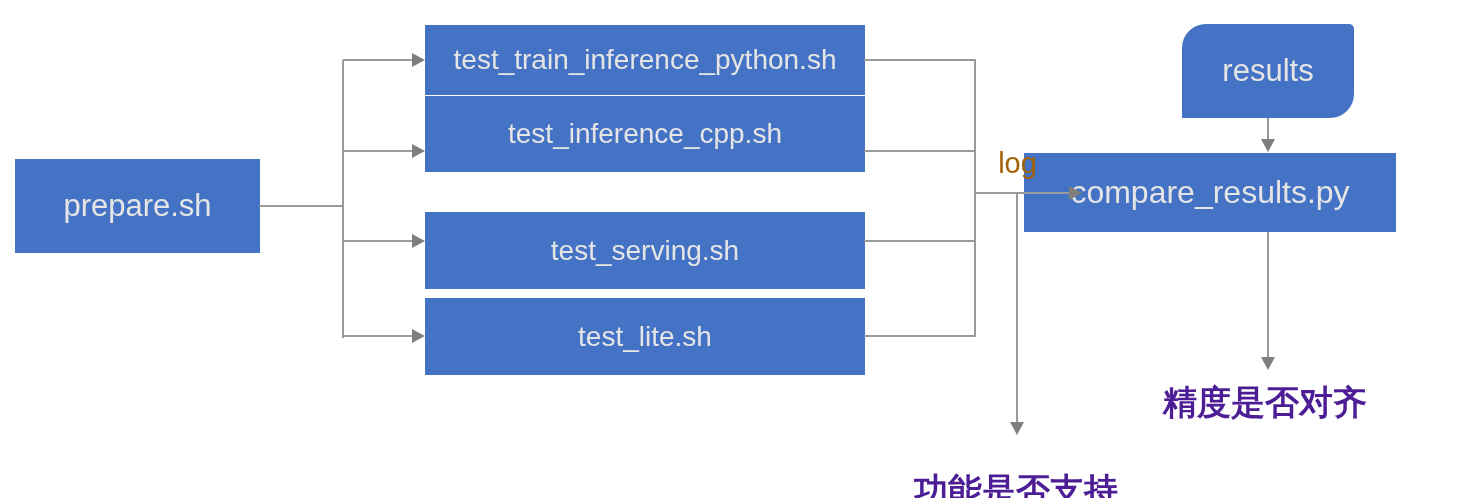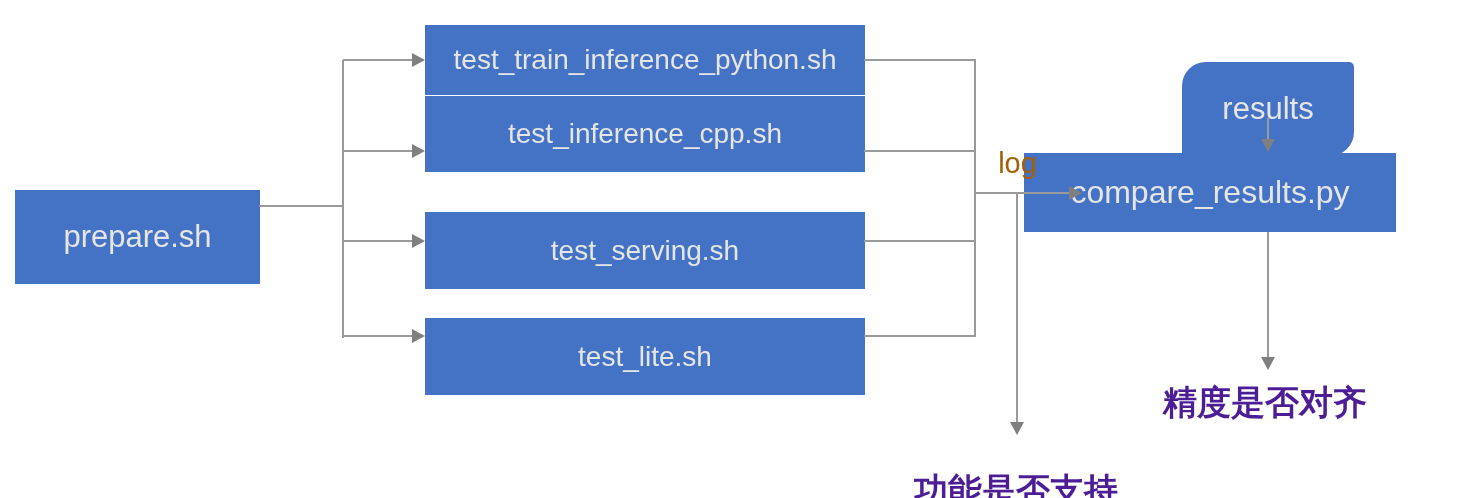--- a/index.html
+++ b/index.html
@@ -20,28 +20,28 @@
     background: #4472C4;
     color: #e5e5e5;
     font-weight: normal;
     display: flex;
     align-items: center;
     justify-content: center;
     text-align: center;
     box-sizing: border-box;
     white-space: nowrap;
   }
-  .node-prepare   { left: 15px;   top: 159px; width: 245px; height: 94px; font-size: 31px; margin-top: 31px; }
+  .node-prepare   { left: 15px;   top: 159px; width: 245px; height: 94px; font-size: 31px; }
   .node-test      { left: 425px;  width: 440px; font-size: 28px; }
   .node-test-1    { top: 25px;  height: 70px; }
   .node-test-2    { top: 96px; height: 76px; }
   .node-test-3    { top: 212px; height: 77px; }
-  .node-test-4    { top: 298px; height: 77px; margin-top: 20px; }
+  .node-test-4    { top: 298px; height: 77px; }
   .node-results   { left: 1182px; top: 24px;  width: 172px; height: 94px; font-size: 31px;
-                    border-radius: 24px 5px 24px 0px; margin-top: 38px; }
+                    border-radius: 24px 5px 24px 0px; }
   .node-compare   { left: 1024px; top: 153px; width: 372px; height: 79px; font-size: 32px; }
 
   .line {
     position: absolute;
     background: #9a9a9a;
   }
   .arrow-r {
     position: absolute;
     width: 0; height: 0;
     border-left: 13px solid #7f7f7f;

